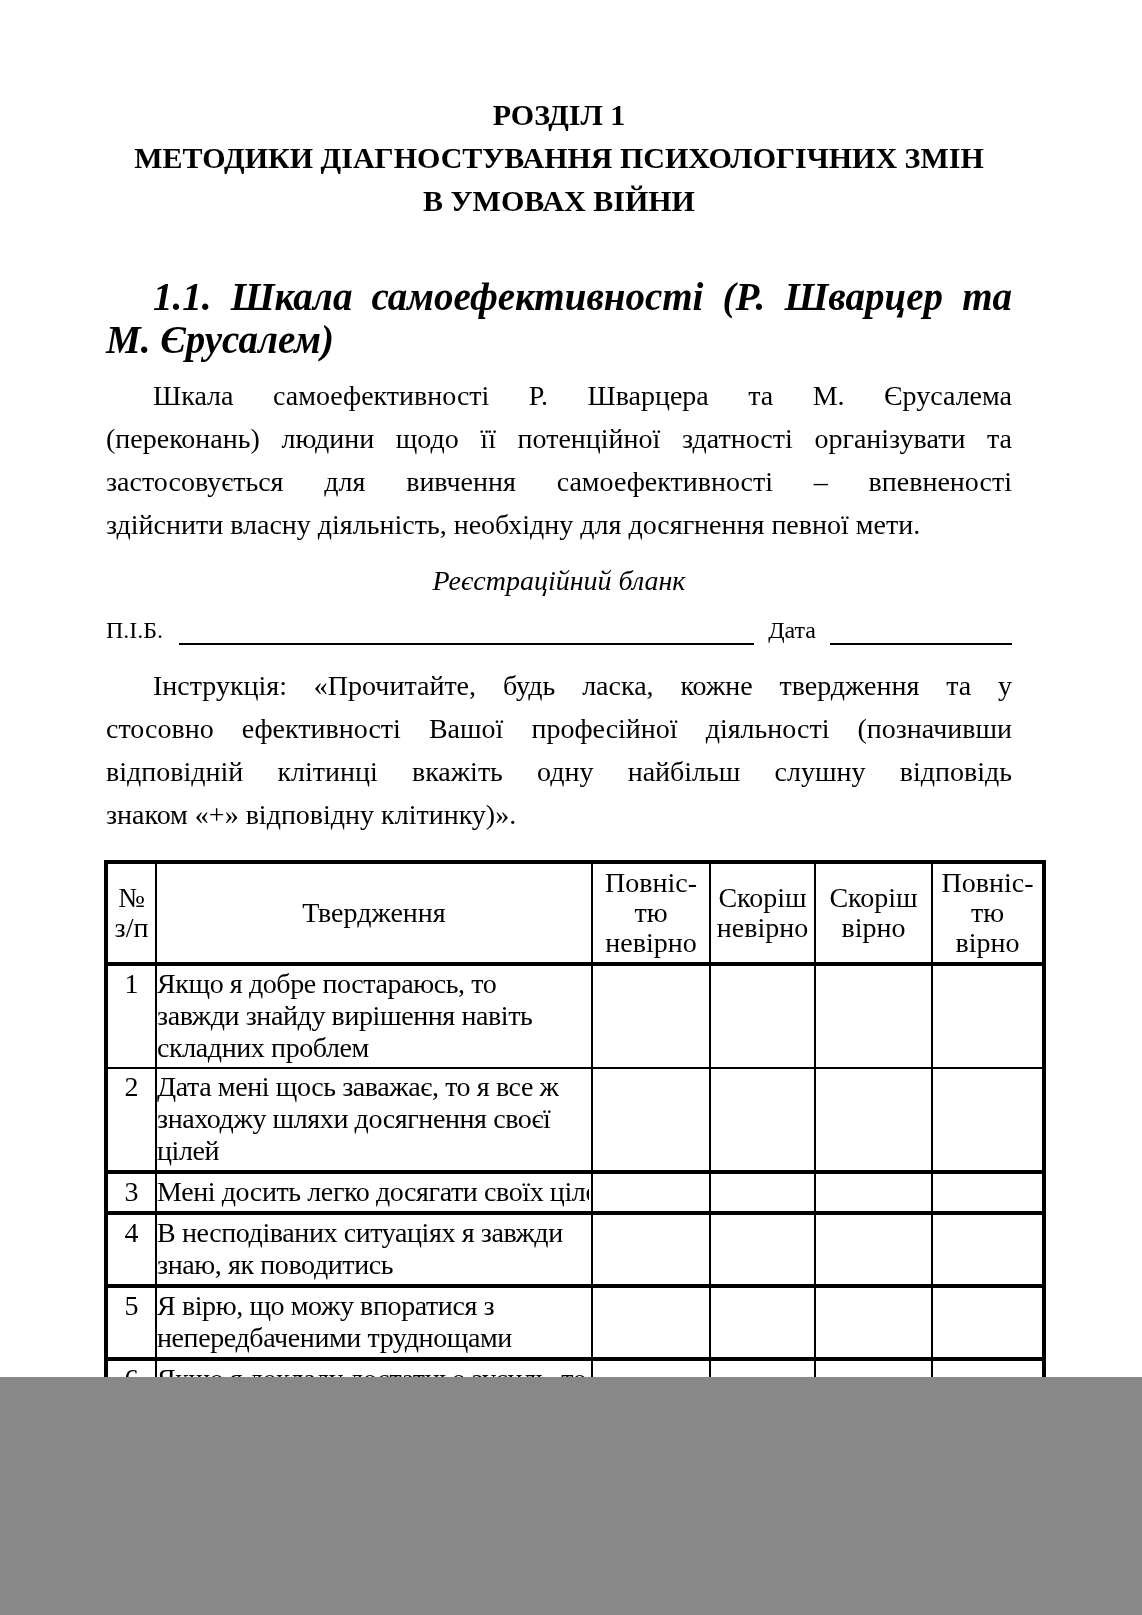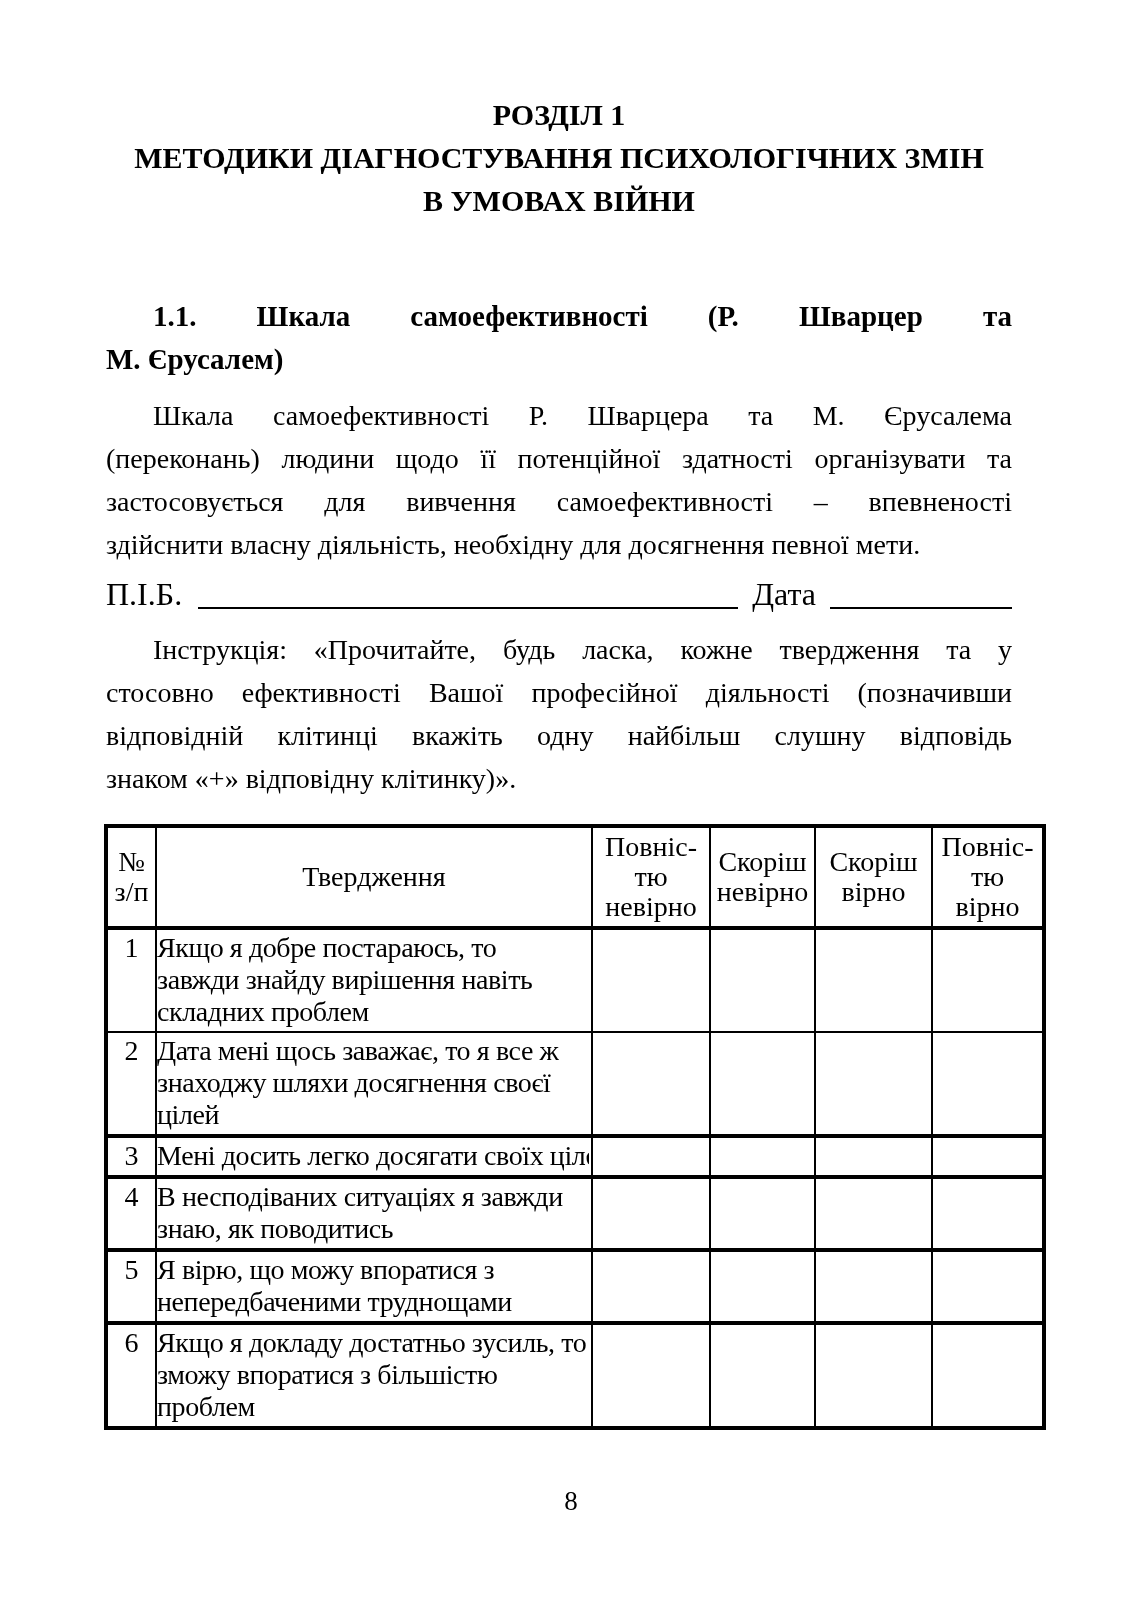--- a/index.html
+++ b/index.html
@@ -1,44 +1,44 @@
 <!DOCTYPE html>
 <html><head>
 <meta charset="utf-8">
 <style>
   html,body { margin:0; padding:0; background:#888; }
   .page {
     position: relative;
     width: 1142px;
-    height: 1615px;
+    height: 1377px;
     margin: 0 auto;
     background: #ffffff;
     color: #000;
     font-family: "Liberation Serif", "DejaVu Serif", serif;
     overflow: hidden;
   }
   .content { padding: 0 130px 0 106px; }
 
   
   .chapter { margin-top: 93px; text-align: center; font-weight: bold; font-size: 30px; line-height: 43px; }
 
   
-  .section { margin-top: 73px; font-weight: bold; font-size: 29px; line-height: 43px; }
+  .section { margin-top: 53px; font-weight: bold; font-size: 39px; line-height: 43px; font-style: italic; }
   .jline { text-align: justify; text-align-last: justify; }
   .indent { text-indent: 47px; }
 
   
   .para { font-size: 28px; line-height: 43px; }
   .intro { margin-top: 13px; }
   .instruction { margin-top: 14px; }
   .it { }
 
   
   .blank-title { margin-top: 13px; text-align: center; font-style: italic; font-size: 28px; line-height: 43px; }
-  .pib-row { margin-top: 2px; height: 46px; display: flex; align-items: flex-end; font-size: 32px; line-height: 40px; }
+  .pib-row { margin-top: 2px; height: 46px; display: flex; align-items: flex-end; font-size: 24px; line-height: 40px; }
   .fill-line { border-bottom: 2px solid #000; height: 10px; }
   .fill-grow { flex: 1 1 auto; margin: 0 14px 5px 16px; }
   .fill-date { width: 182px; margin: 0 0 5px 14px; }
 
   
   .sheet-table {
     margin: 24px 0 0 -2px;
     border-collapse: collapse;
     table-layout: fixed;
     width: 938px;
@@ -75,20 +75,21 @@
       <div>М. Єрусалем)</div>
     </div>
 
     <div class="para intro">
       <div class="jline indent">Шкала самоефективності Р. Шварцера та М. Єрусалема</div>
       <div class="jline">(переконань) людини щодо її потенційної здатності організувати та</div>
       <div class="jline">застосовується для вивчення самоефективності – впевненості</div>
       <div>здійснити власну діяльність, необхідну для досягнення певної мети.</div>
     </div>
 
+    <div class="blank-title">Реєстраційний бланк</div>
 
     <div class="pib-row">
       <span>П.І.Б.</span>
       <span class="fill-line fill-grow"></span>
       <span>Дата</span>
       <span class="fill-line fill-date"></span>
     </div>
 
     <div class="para instruction">
       <div class="jline indent"><span class="it">Інструкція:</span> <span>«Прочитайте, будь ласка, кожне твердження та у</span></div>

